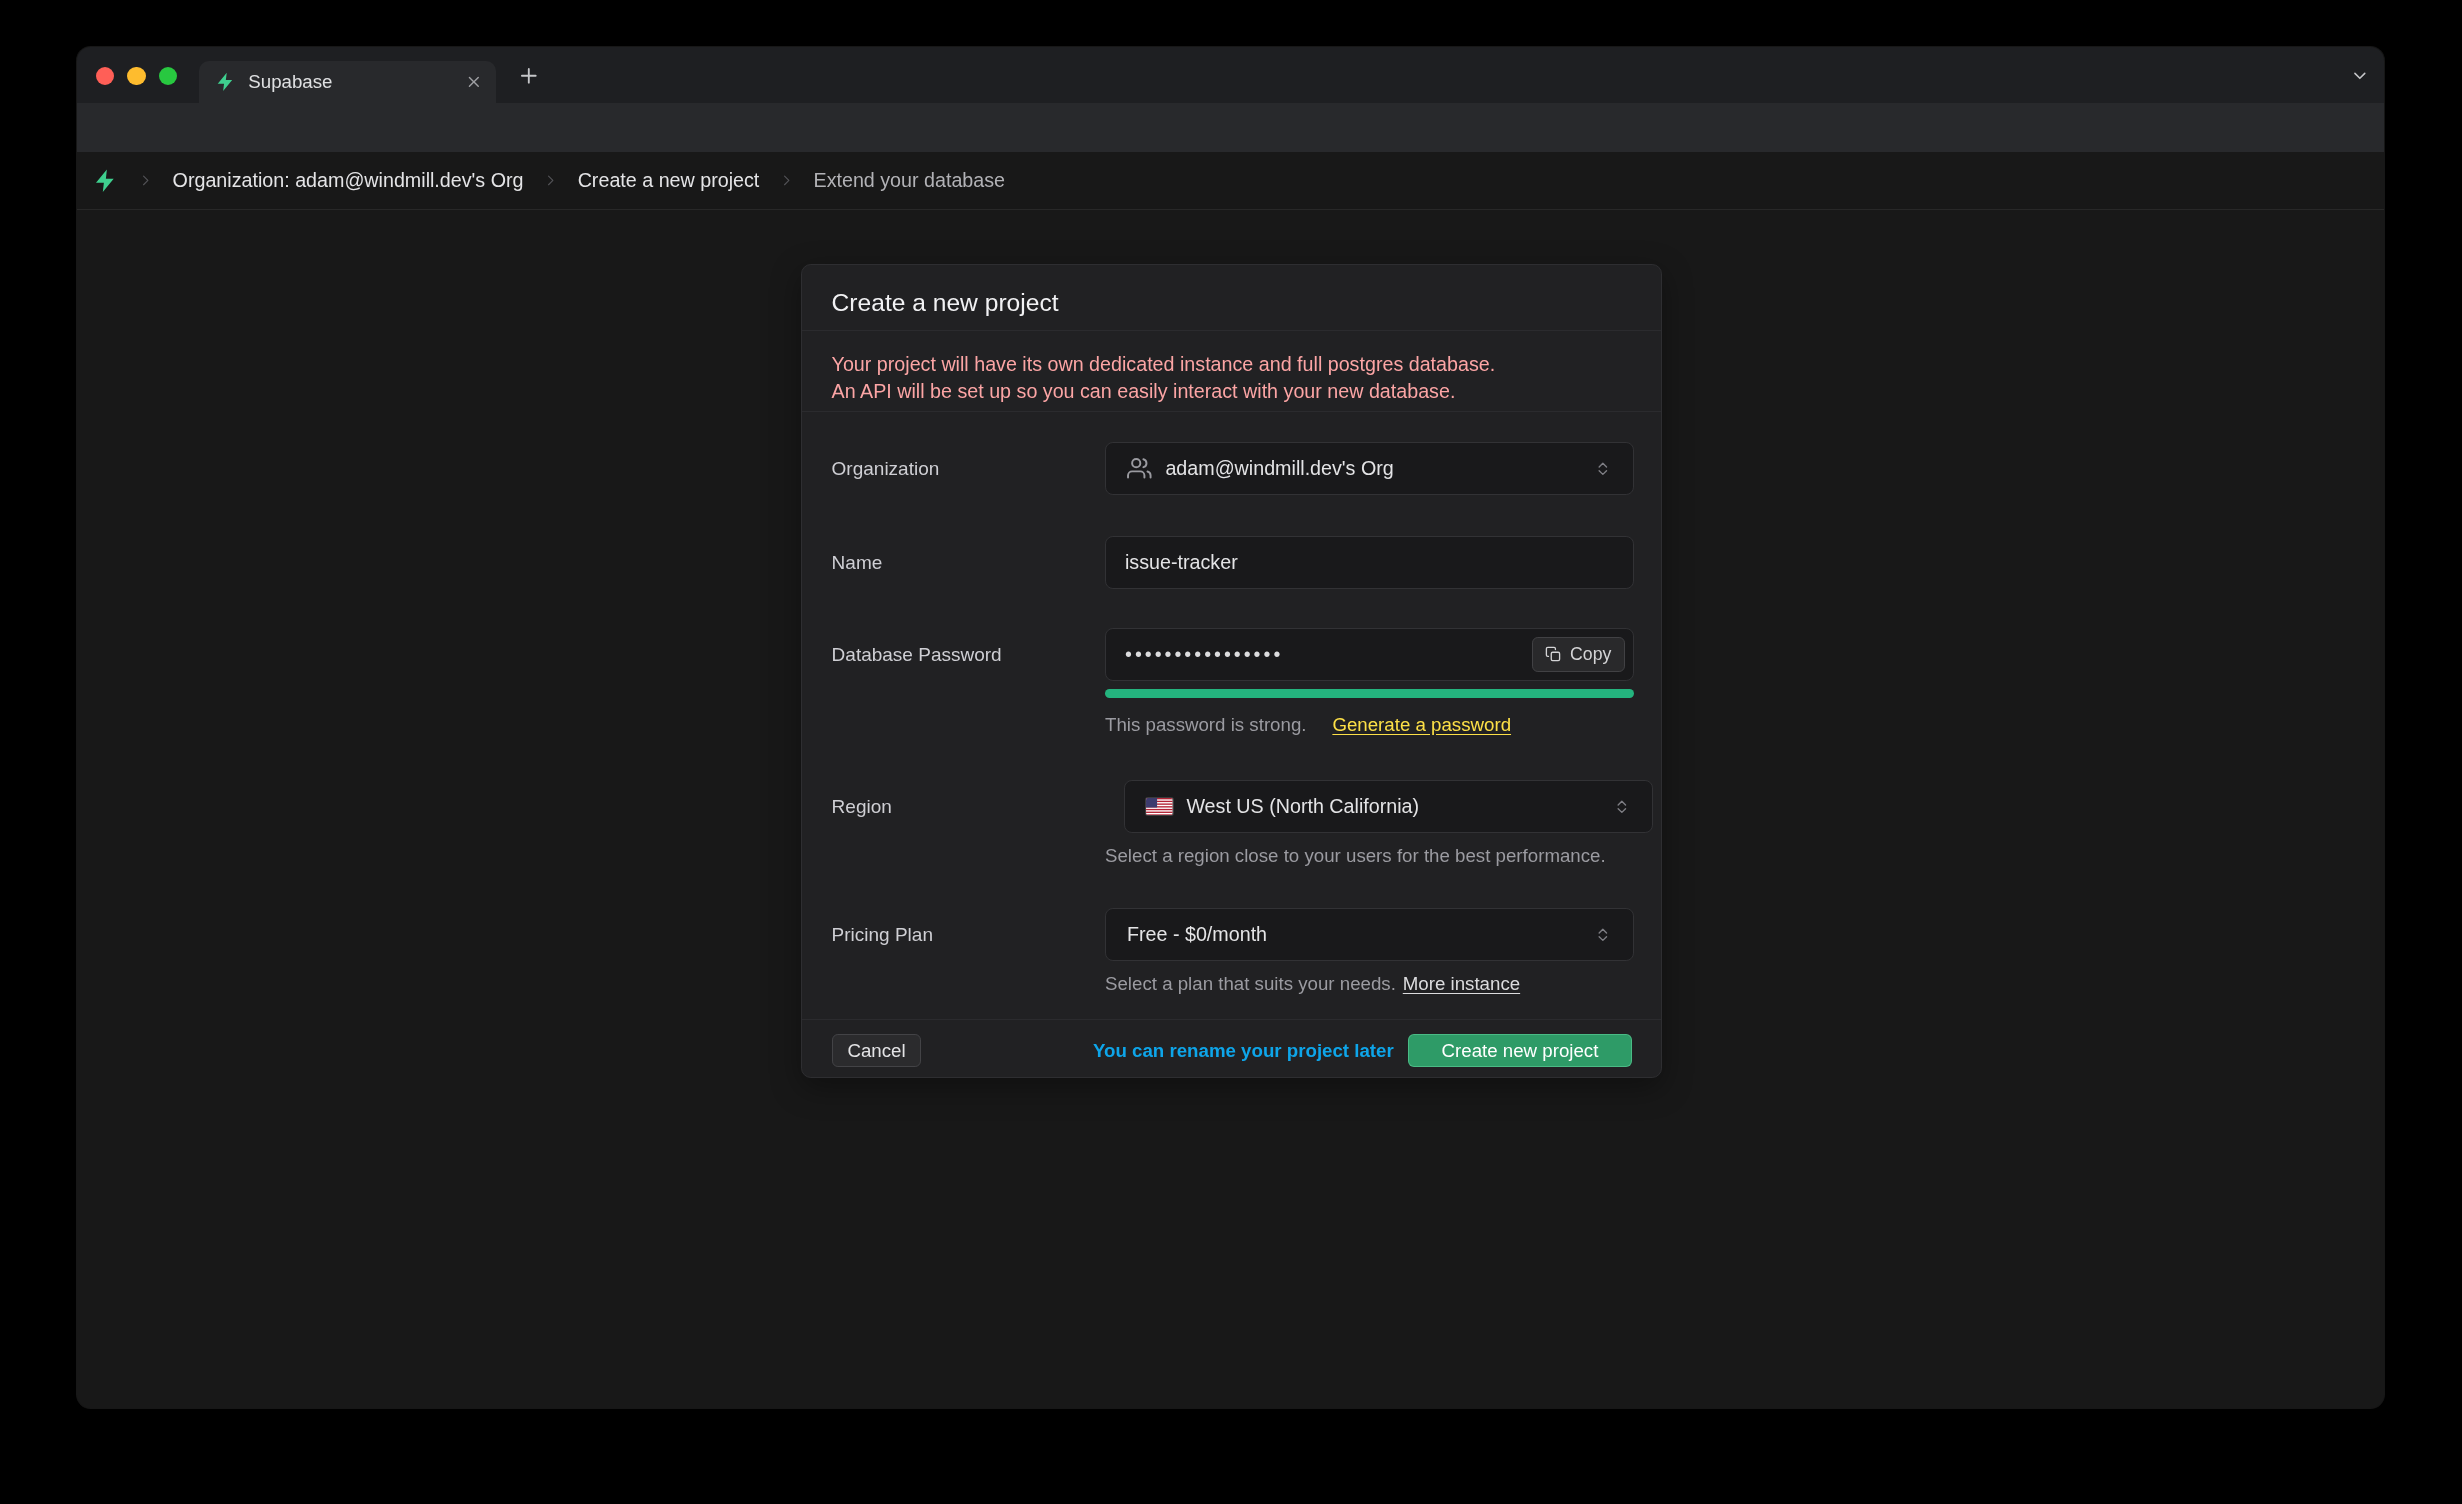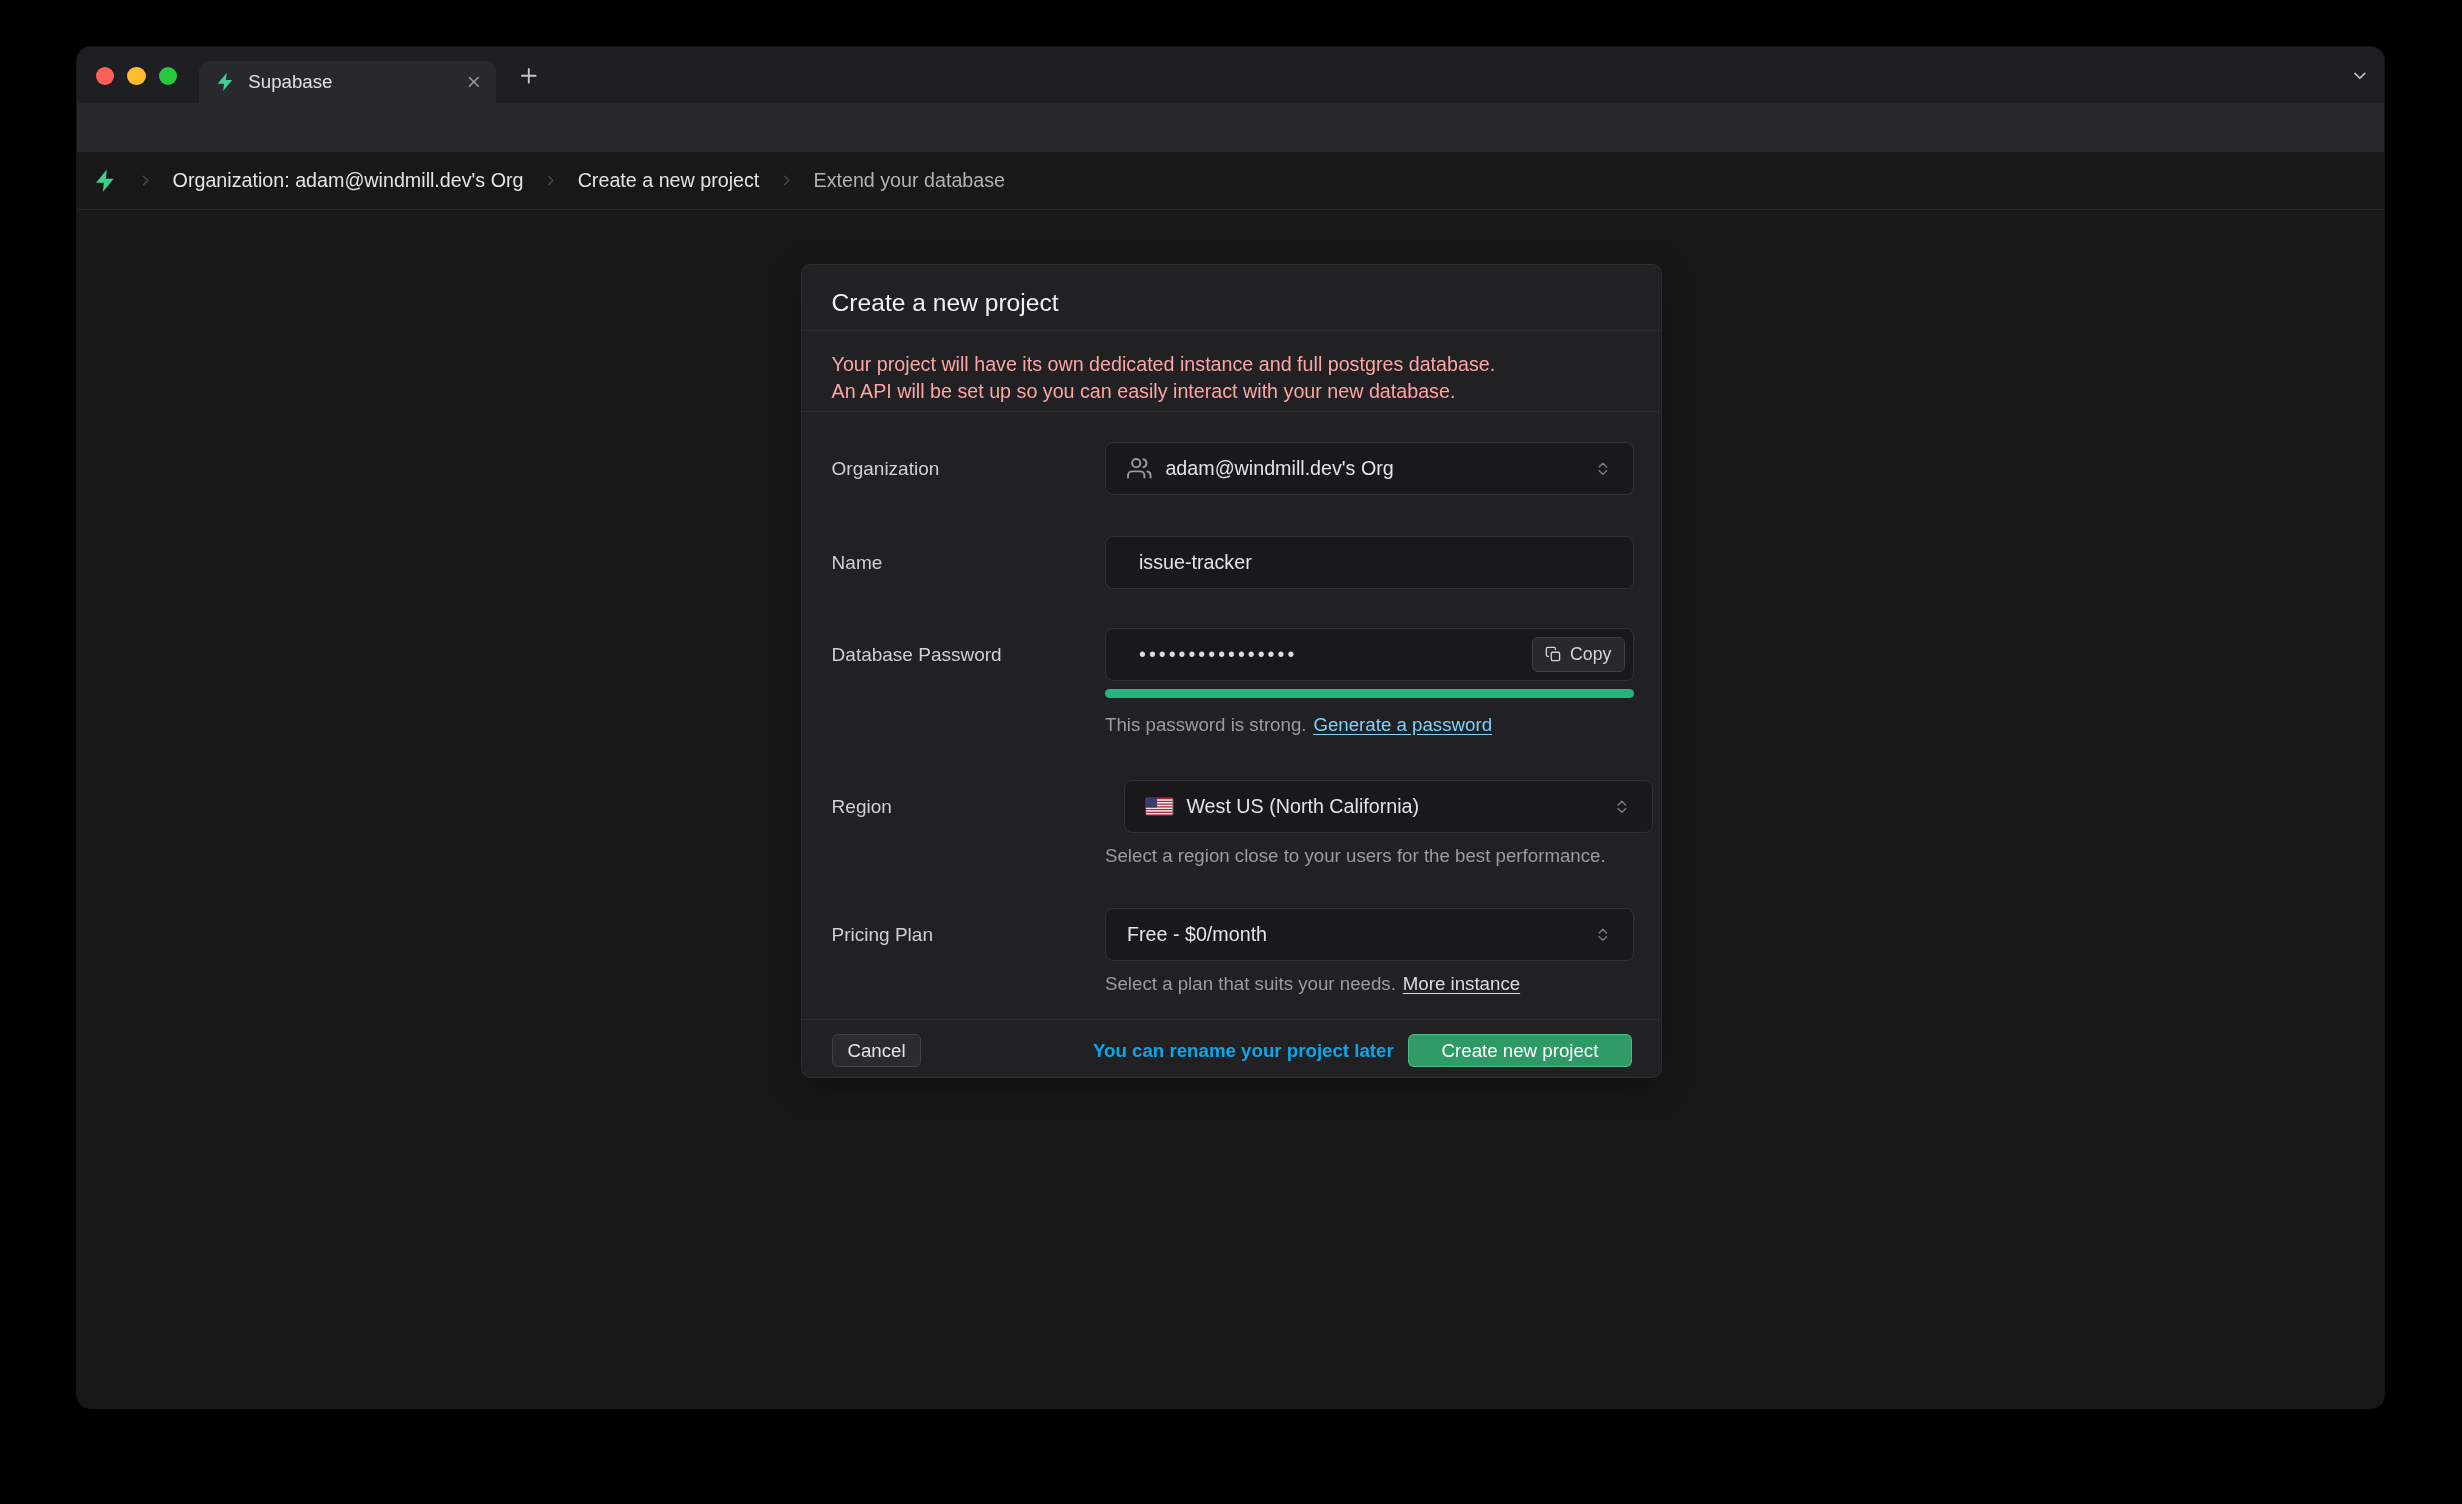--- a/index.html
+++ b/index.html
@@ -72,34 +72,34 @@
 
   .fctrl { position:absolute; left:303px; width:529px; height:53px; background:#19191b;
            border:1px solid #323235; border-radius:7.9px; display:flex; align-items:center;
            padding:0 21px; font-size:19.7px; color:#e4e4e6; }
   #org-select{top:177px;} #region-select{top:515px;margin-left:19px;} #pricing-select{top:643px;}
   .ctl-icon { color:#9a9aa0; margin-right:13.8px; display:flex; }
   .chevs { margin-left:auto; color:#7e7e84; display:flex; }
   .flag { border-radius:2px; overflow:hidden; margin-right:13.8px; box-shadow:0 0 0 1px rgba(255,255,255,.15); }
 
   .finput { position:absolute; left:303px; width:529px; height:53px; background:#19191b;
-            border:1px solid #323235; border-radius:7.9px; padding:0 33px; font-size:19.7px;
+            border:1px solid #323235; border-radius:7.9px; padding:0 19px; font-size:19.7px;
             color:#e4e4e6; outline:none; font-family:inherit; }
   #name-input{top:271px;}
   .pw-wrap { position:absolute; left:303px; top:363px; width:529px; height:53px; }
   .pw-wrap .finput { position:absolute; left:0; top:0; width:100%; height:100%;
                      letter-spacing:3px; color:#dcdcde; padding-right:118px; }
   .copy-btn { position:absolute; right:8.9px; top:8.9px; height:35px; display:flex; align-items:center;
               gap:7.9px; padding:0 12.8px; background:#29292b; border:1px solid #414144; border-radius:5.9px;
               font-size:17.7px; color:#d4d4d6; }
   .strength-bar { position:absolute; left:303px; top:424px; width:529px; height:8.9px;
                   border-radius:4.9px; background:#24b47e; }
   .helper-row { position:absolute; left:303px; font-size:18.7px; color:#9b9ba1; display:flex; gap:6.9px; white-space:nowrap; }
   #strength-row{top:449px;} #region-helper{top:580px;} #pricing-helper{top:708px;}
-  .green-link { color:#7dd3fc; text-decoration:underline; text-underline-offset:3px; }
+  .green-link { color:#fde047; text-decoration:underline; text-underline-offset:3px;margin-left:19px; }
   .white-link { color:#dcdcde; text-decoration:underline; text-underline-offset:3px; }
 
   .btn { height:33px; display:inline-flex; align-items:center; border-radius:5.9px; font-size:18.7px;
          font-family:inherit; white-space:nowrap; }
   .btn-secondary { position:absolute; left:29.6px; top:769px; padding:0 14.8px;
                    background:#2b2b2d; border:1px solid #434346; color:#e4e4e6; }
   .footer-right { position:absolute; right:28.6px; top:769px; height:33px;
                   display:flex; align-items:center; gap:13.8px; }
   .footer-note { font-size:18.7px; color:#0ea5e9; white-space:nowrap;font-weight:bold; }
   .btn-primary { padding:0 33px; background:#2e9b67; border:1px solid rgba(98,214,158,.55); color:#fff; }

